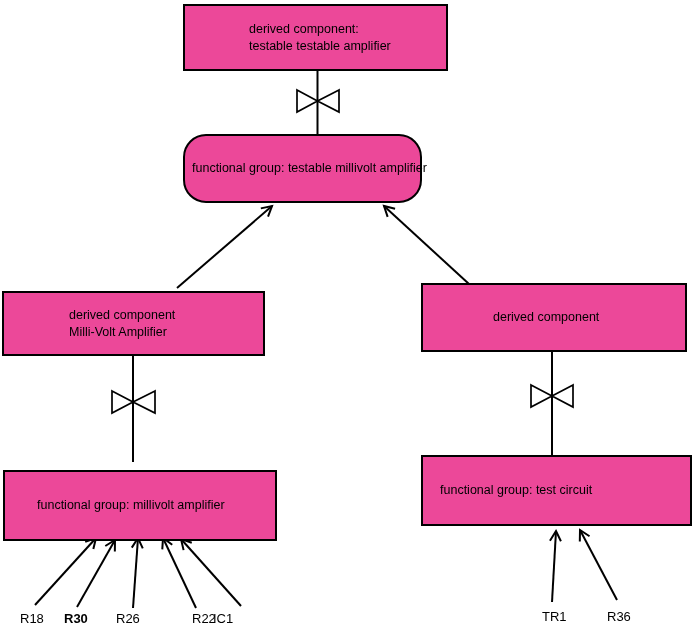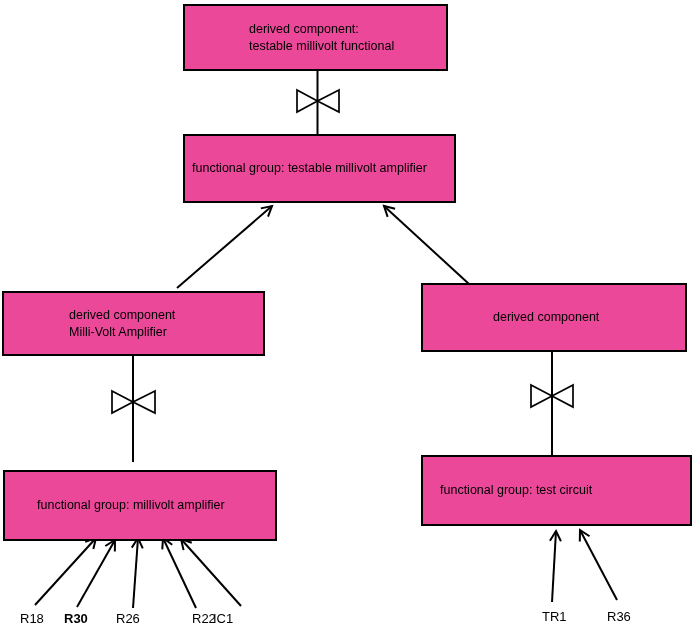--- a/index.html
+++ b/index.html
@@ -35,21 +35,21 @@
     line-height: 17px;
     white-space: nowrap;
   }
   .comp-label {
     position: absolute;
     font-size: 13px;
     line-height: 15px;
     white-space: nowrap;
   }
   #box-top-derived        { left: 183px; top: 4px;   width: 265px; height: 67px; padding-left: 64px; }
-  #box-top-functional     { left: 183px; top: 134px; width: 273px; height: 69px; padding-left: 7px; }
+  #box-top-functional     { left: 183px; top: 134px; width: 239px; height: 69px; padding-left: 7px; border-radius: 23px; }
   #box-left-derived       { left: 2px;   top: 291px; width: 263px; height: 65px; padding-left: 65px; }
   #box-right-derived      { left: 421px; top: 283px; width: 266px; height: 69px; padding-left: 70px; }
   #box-left-functional    { left: 3px;   top: 462px; width: 274px; height: 71px; padding-left: 32px; margin-top: 8px; }
   #box-right-functional   { left: 421px; top: 455px; width: 271px; height: 71px; padding-left: 17px; }
   #label-r18 { left: 20px;  top: 611px; }
   #label-r30 { left: 64px;  top: 611px; font-weight: bold; }
   #label-r26 { left: 116px; top: 611px; }
   #label-r22 { left: 168px; top: 611px; margin-left: 24px; }
   #label-ic1 { left: 213px; top: 611px; }
   #label-tr1 { left: 542px; top: 609px; }
@@ -92,21 +92,21 @@
     <line x1="133" y1="608" x2="138" y2="538" stroke="#000000" stroke-width="2" marker-end="url(#openArrow)"></line>
     <line x1="196" y1="608" x2="163" y2="538" stroke="#000000" stroke-width="2" marker-end="url(#openArrow)"></line>
     <line x1="241" y1="606" x2="181" y2="539" stroke="#000000" stroke-width="2" marker-end="url(#openArrow)"></line>
 
     <line x1="552" y1="602" x2="556" y2="531" stroke="#000000" stroke-width="2" marker-end="url(#openArrow)"></line>
     <line x1="617" y1="600" x2="580" y2="530" stroke="#000000" stroke-width="2" marker-end="url(#openArrow)"></line>
   </svg>
 
   <div class="node-box" id="box-top-derived">
     <div>derived component:</div>
-    <div>testable millivolt functional</div>
+    <div>testable testable amplifier</div>
   </div>
 
   <div class="node-box" id="box-top-functional">
     <div>functional group: testable millivolt amplifier</div>
   </div>
 
   <div class="node-box" id="box-left-derived">
     <div>derived component</div>
     <div>Milli-Volt Amplifier</div>
   </div>

